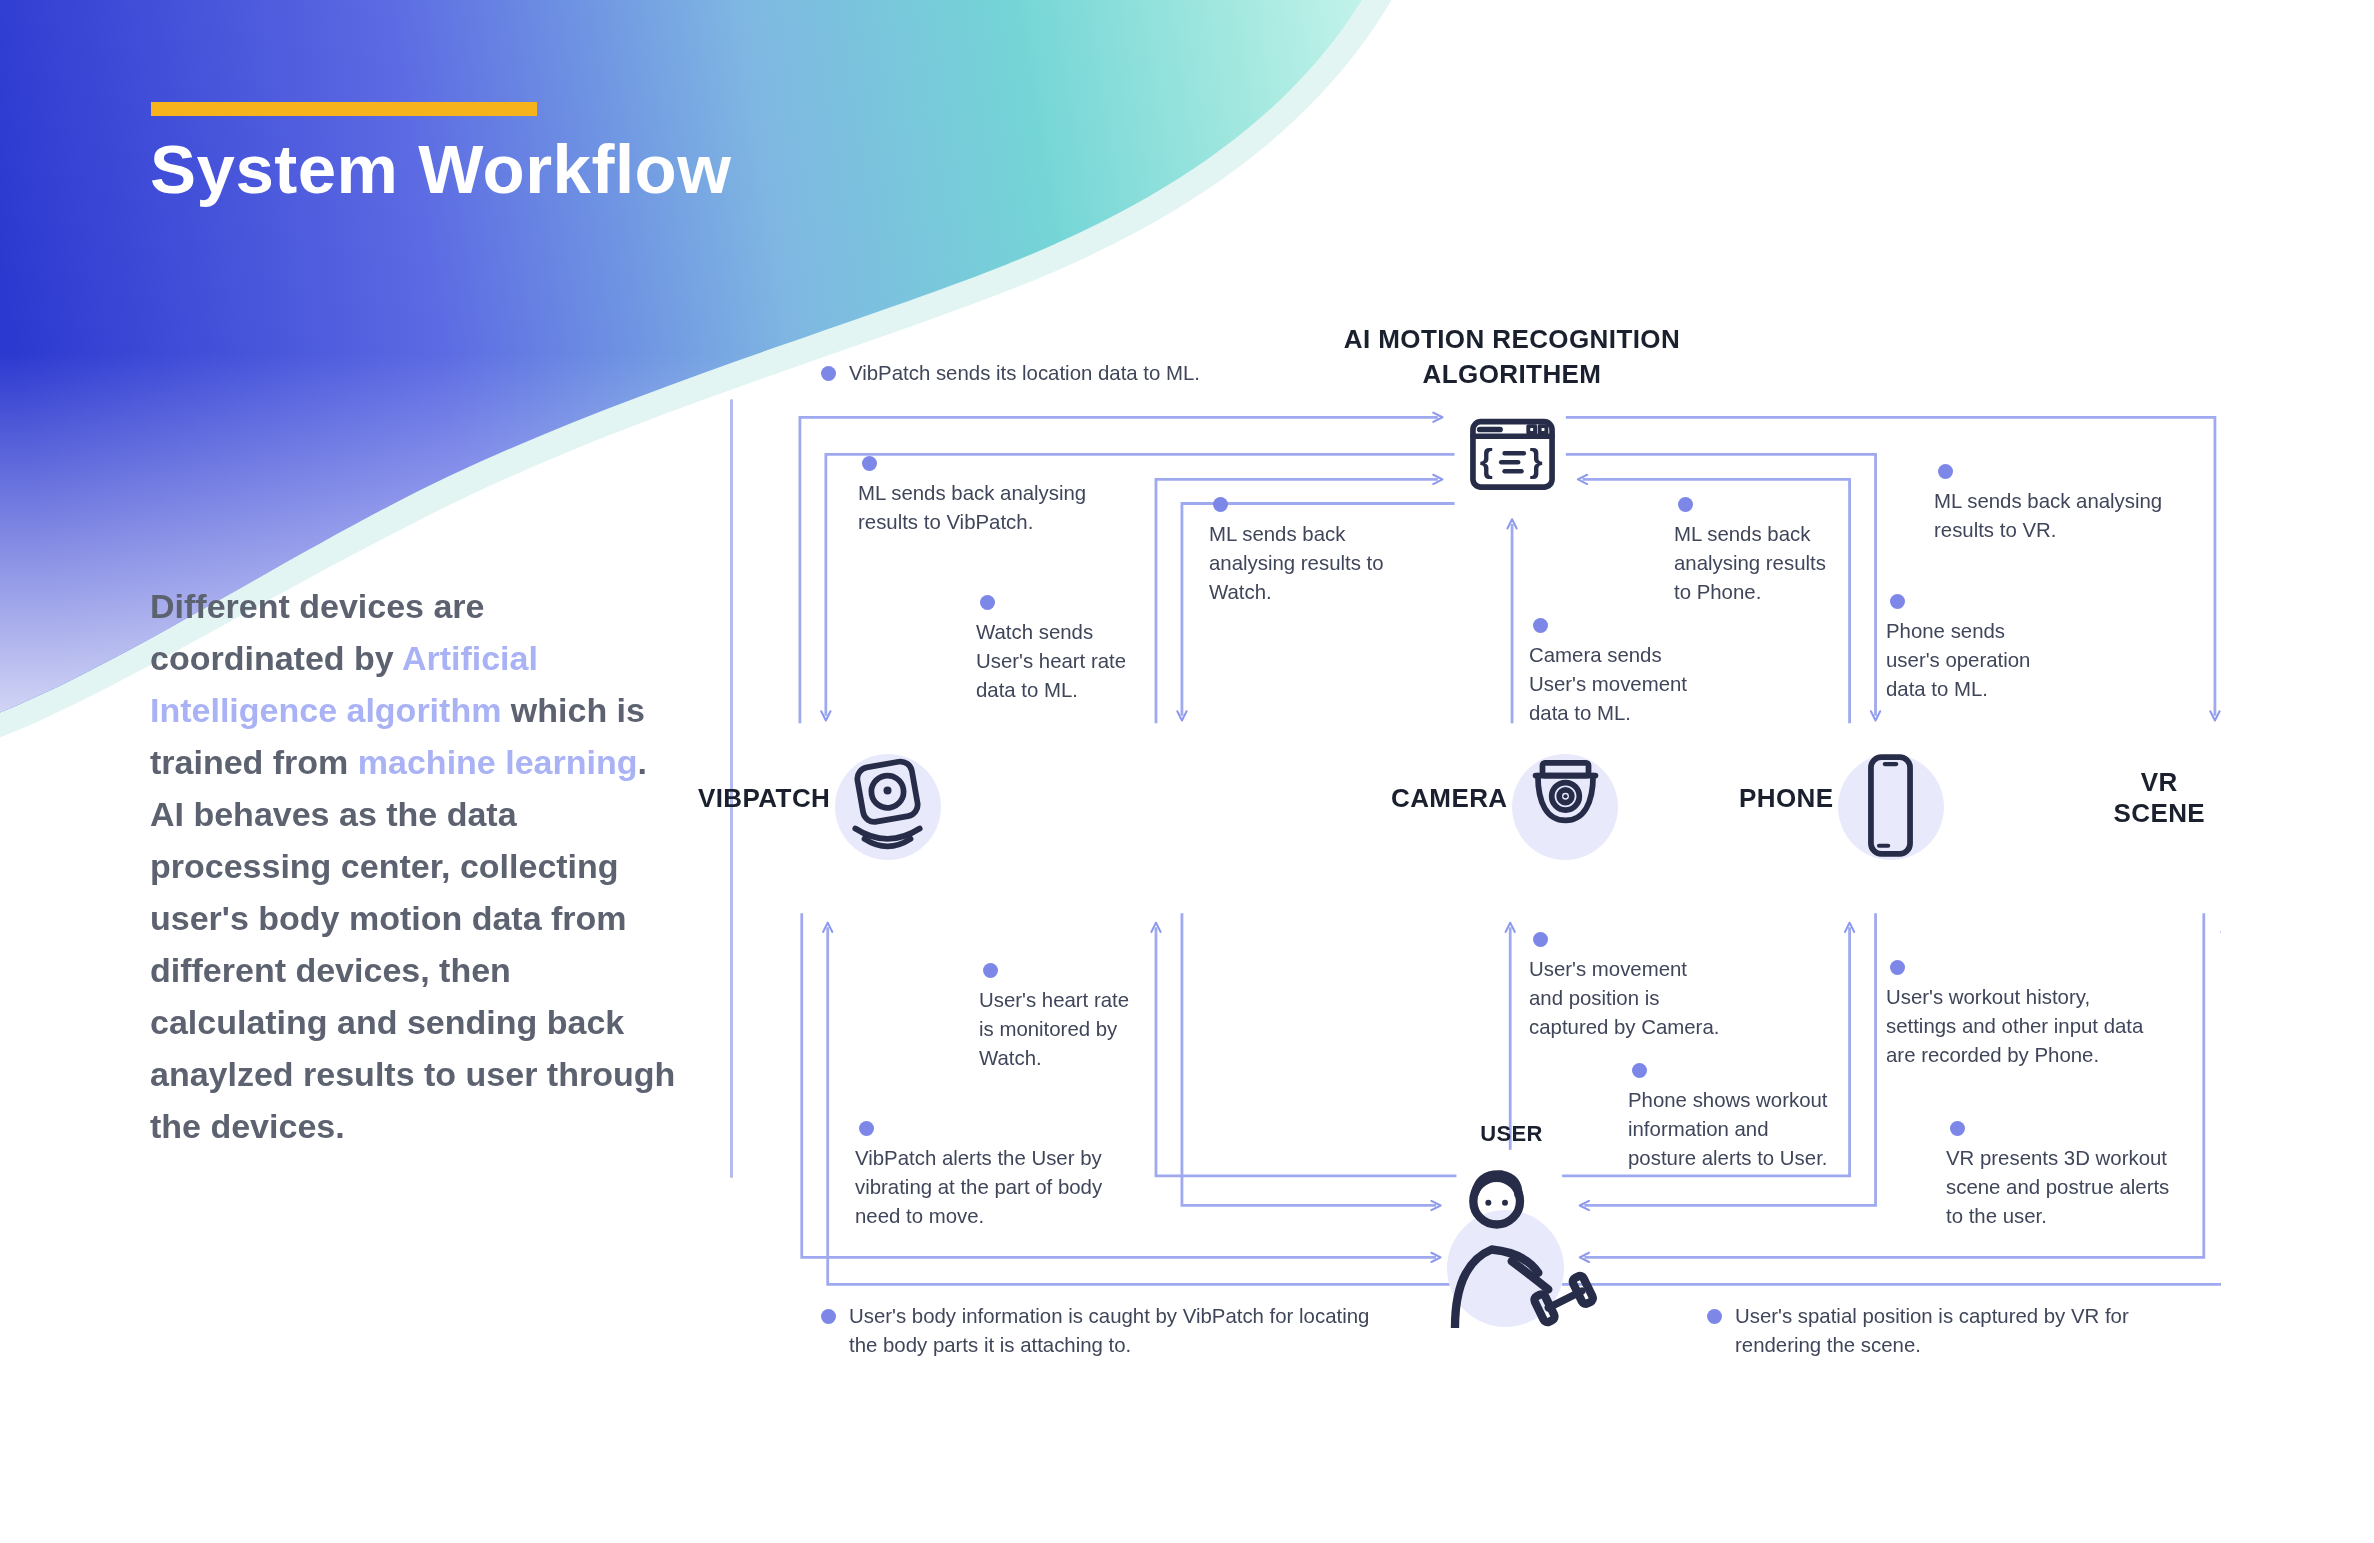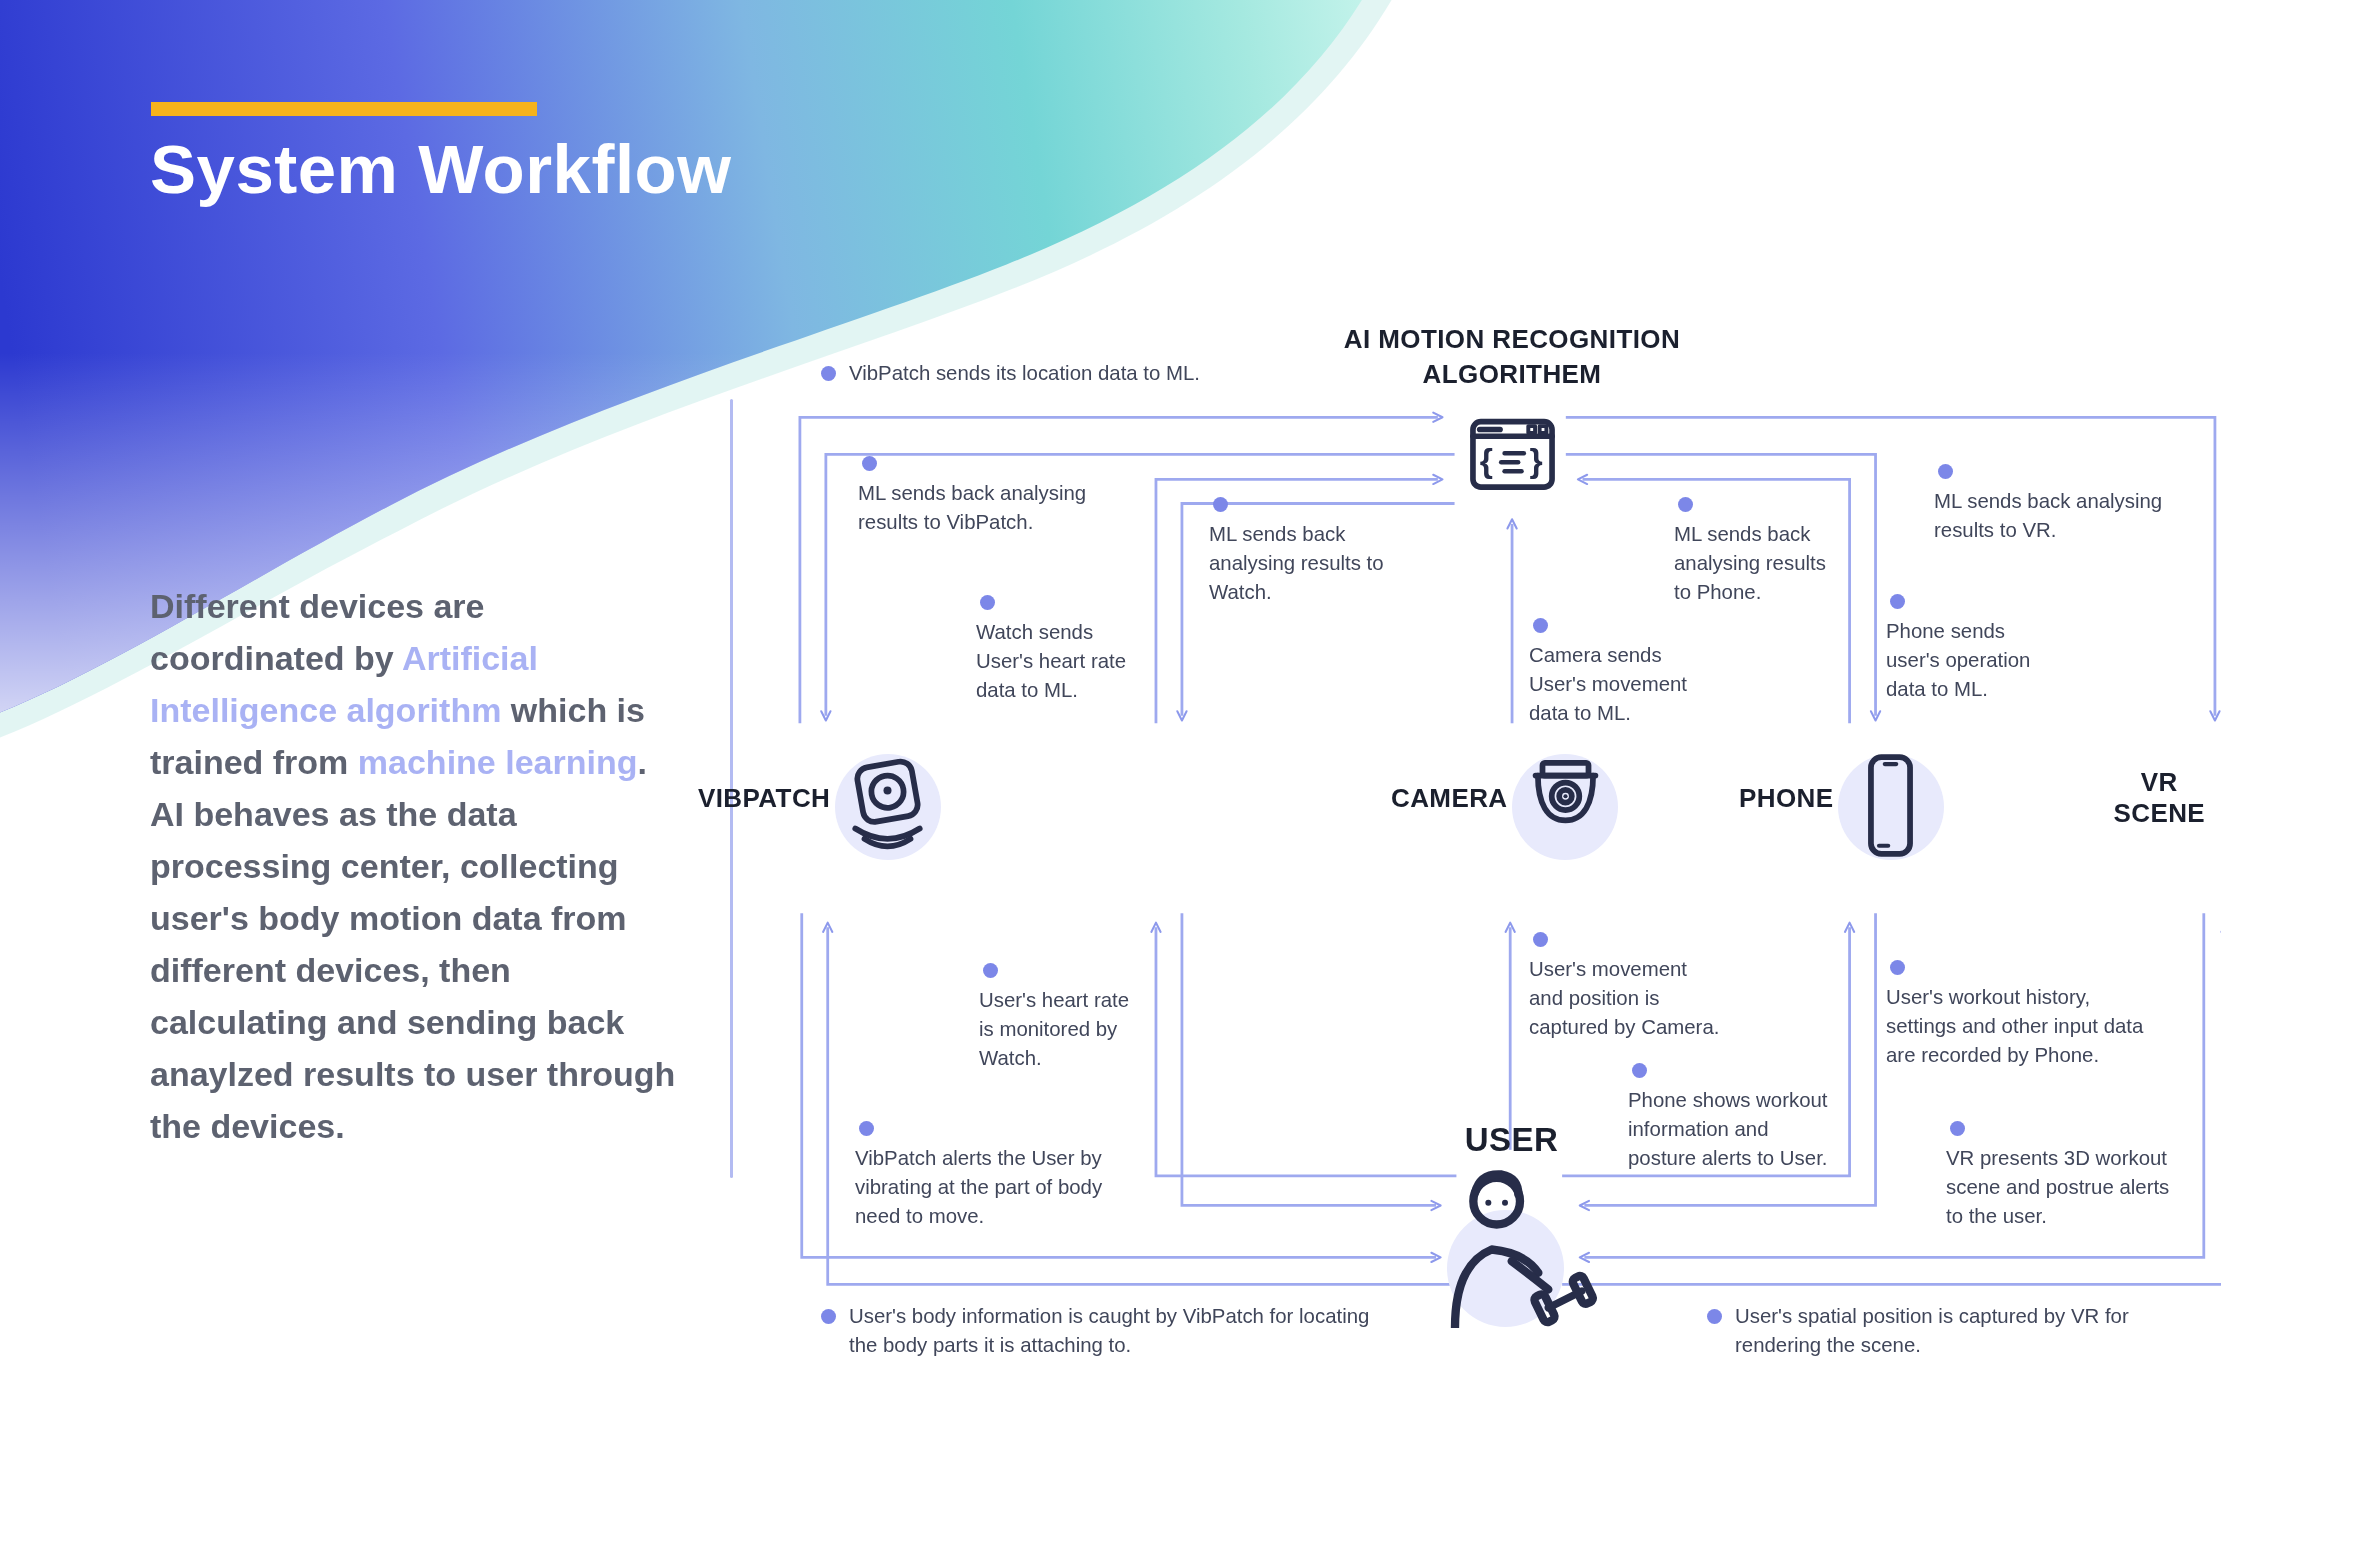--- a/index.html
+++ b/index.html
@@ -25,21 +25,21 @@
   .device-label{font-size:26px;font-weight:700;color:#1b202e;letter-spacing:0.4px;text-align:center;}
   .icon-wrap{position:relative;width:115px;height:115px;margin-top:15px;}
   .circle-bg{position:absolute;left:4.6px;top:5.6px;width:106px;height:106px;border-radius:50%;background:#e8eafc;}
   .device-svg{position:absolute;left:0;top:0;width:115px;height:115px;}
 
   .ml-block{position:absolute;left:1271px;top:322px;width:482px;text-align:center;}
   .ml-title{font-size:26px;font-weight:700;color:#1b202e;line-height:35px;letter-spacing:0.4px;}
   .ml-icon-wrap{position:relative;display:inline-block;width:113px;height:113px;margin-top:7.4px;}
 
   .user-label{position:absolute;left:1391px;top:1121px;width:241px;text-align:center;
-              font-size:33px;font-weight:700;color:#1b202e;letter-spacing:0.4px;}
+              font-size:22px;font-weight:700;color:#1b202e;letter-spacing:0.4px;}
   .user-circle{position:absolute;left:1447px;top:1210px;width:117px;height:117px;border-radius:50%;background:#e8eafc;}
   .user-svg{position:absolute;left:1405px;top:1161px;width:200px;height:167px;}
 
   
   .note{position:absolute;font-size:20.4px;line-height:29px;color:#40465a;justify-content:flex-end;}
   .note .note-text{white-space:pre-line;}
   .dot{width:15px;height:15px;border-radius:50%;background:#7c87e8;display:block;flex:0 0 15px;}
   .note.stack .dot{margin-left:3.7px;margin-bottom:8.3px;}
   .note.inline{display:flex;align-items:flex-start;gap:13px;}
   .note.inline .dot{margin-top:6.5px;}

